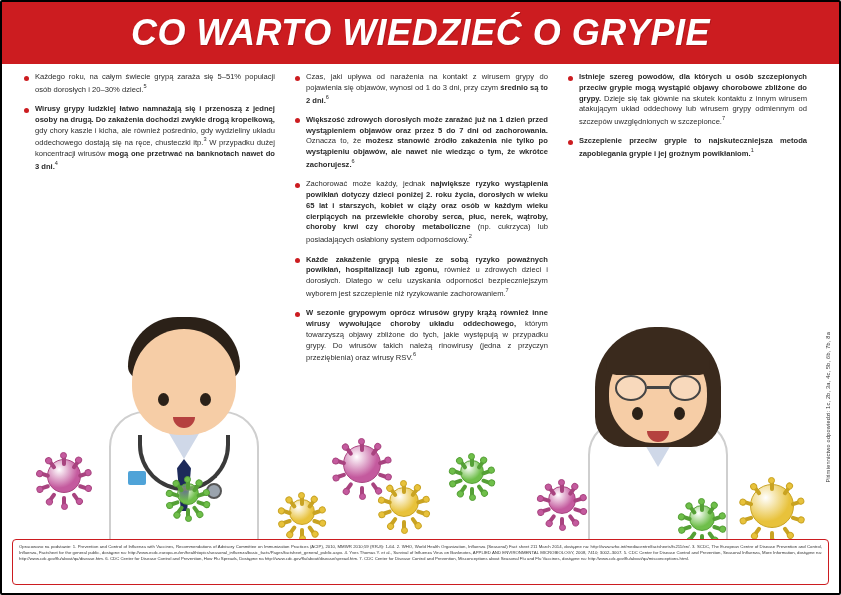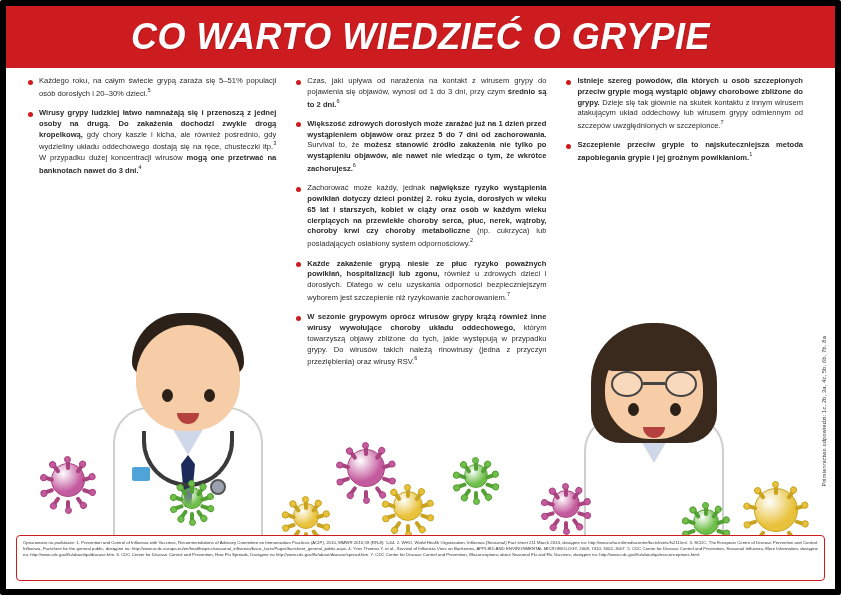--- a/index.html
+++ b/index.html
@@ -7,21 +7,21 @@
   body {
     width: 841px; height: 595px;
     font-family: "Liberation Sans", sans-serif;
     background: #ffffff;
     overflow: hidden;
     position: relative;
   }
   .poster {
     position: absolute; inset: 0;
     background: #ffffff;
-    border: 6px solid #000000;
+    border: 2px solid #000000;
     border-radius: 2px;
   }
   
   .title-bar {
     position: absolute; left: 0; right: 0; top: 0;
     height: 62px;
     background: #cc1c20;
     display: flex; align-items: center; justify-content: center;
   }
   .title-bar h1 {
@@ -263,23 +263,23 @@
   <div class="columns">
     <div class="col col1">
       <ul class="bullets" id="col1-list">
           <li><span>Każdego roku, na całym świecie grypą zaraża się 5–51% populacji osób dorosłych i 20–30% dzieci.</span><sup>5</sup></li>
           <li><span class="b">Wirusy grypy ludzkiej łatwo namnażają się i przenoszą z jednej osoby na drugą. </span><span class="b">Do zakażenia dochodzi zwykle drogą kropelkową, </span><span>gdy chory kaszle i kicha, ale również pośrednio, gdy wydzieliny układu oddechowego dostają się na ręce, chusteczki itp.</span><sup>3</sup><span> W przypadku dużej koncentracji wirusów </span><span class="b">mogą one przetrwać na banknotach nawet do 3 dni.</span><sup>4</sup></li>
         </ul>
     </div>
     <div class="col col2">
       <ul class="bullets" id="col2-list">
           <li><span>Czas, jaki upływa od narażenia na kontakt z wirusem grypy do pojawienia się objawów, wynosi od 1 do 3 dni, przy czym </span><span class="b">średnio są to 2 dni.</span><sup>6</sup></li>
-          <li><span class="b">Większość zdrowych dorosłych może zarażać już na 1 dzień przed wystąpieniem objawów oraz przez 5 do 7 dni od zachorowania. </span><span>Survival to, że </span><span class="b">możesz stanowić źródło zakażenia nie tylko po wystąpieniu objawów, ale nawet nie wiedząc o tym, że wkrótce zachorujesz.</span><sup>6</sup></li>
+          <li><span class="b">Większość zdrowych dorosłych może zarażać już na 1 dzień przed wystąpieniem objawów oraz przez 5 do 7 dni od zachorowania. </span><span>Oznacza to, że </span><span class="b">możesz stanowić źródło zakażenia nie tylko po wystąpieniu objawów, ale nawet nie wiedząc o tym, że wkrótce zachorujesz.</span><sup>6</sup></li>
           <li><span>Zachorować może każdy, jednak </span><span class="b">największe ryzyko wystąpienia powikłań dotyczy dzieci poniżej 2. roku życia, dorosłych w wieku 65 lat i starszych, kobiet w ciąży oraz osób w każdym wieku cierpiących na przewlekłe choroby serca, płuc, nerek, wątroby, choroby krwi czy choroby metaboliczne </span><span>(np. cukrzyca) lub posiadających osłabiony system odpornościowy.</span><sup>2</sup></li>
-          <li><span class="b">Każde zakażenie grypą niesie ze płuc ryzyko poważnych powikłań, hospitalizacji lub zgonu, </span><span>również u zdrowych dzieci i dorosłych. Dlatego w celu uzyskania odporności bezpieczniejszym wyborem jest szczepienie niż ryzykowanie zachorowaniem.</span><sup>7</sup></li>
+          <li><span class="b">Każde zakażenie grypą niesie ze sobą ryzyko poważnych powikłań, hospitalizacji lub zgonu, </span><span>również u zdrowych dzieci i dorosłych. Dlatego w celu uzyskania odporności bezpieczniejszym wyborem jest szczepienie niż ryzykowanie zachorowaniem.</span><sup>7</sup></li>
           <li><span class="b">W sezonie grypowym oprócz wirusów grypy krążą również inne wirusy wywołujące choroby układu oddechowego, </span><span>którym towarzyszą objawy zbliżone do tych, jakie występują w przypadku grypy. Do wirusów takich należą rinowirusy (jedna z przyczyn przeziębienia) oraz wirusy RSV.</span><sup>6</sup></li>
         </ul>
     </div>
     <div class="col col3">
       <ul class="bullets" id="col3-list">
           <li><span class="b">Istnieje szereg powodów, dla których u osób szczepionych przeciw grypie mogą wystąpić objawy chorobowe zbliżone do grypy. </span><span>Dzieje się tak głównie na skutek kontaktu z innym wirusem atakującym układ oddechowy lub wirusem grypy odmiennym od szczepów uwzględnionych w szczepionce.</span><sup>7</sup></li>
           <li><span class="b">Szczepienie przeciw grypie to najskuteczniejsza metoda zapobiegania grypie i jej groźnym powikłaniom.</span><sup>1</sup></li>
         </ul>
     </div>
   </div>

